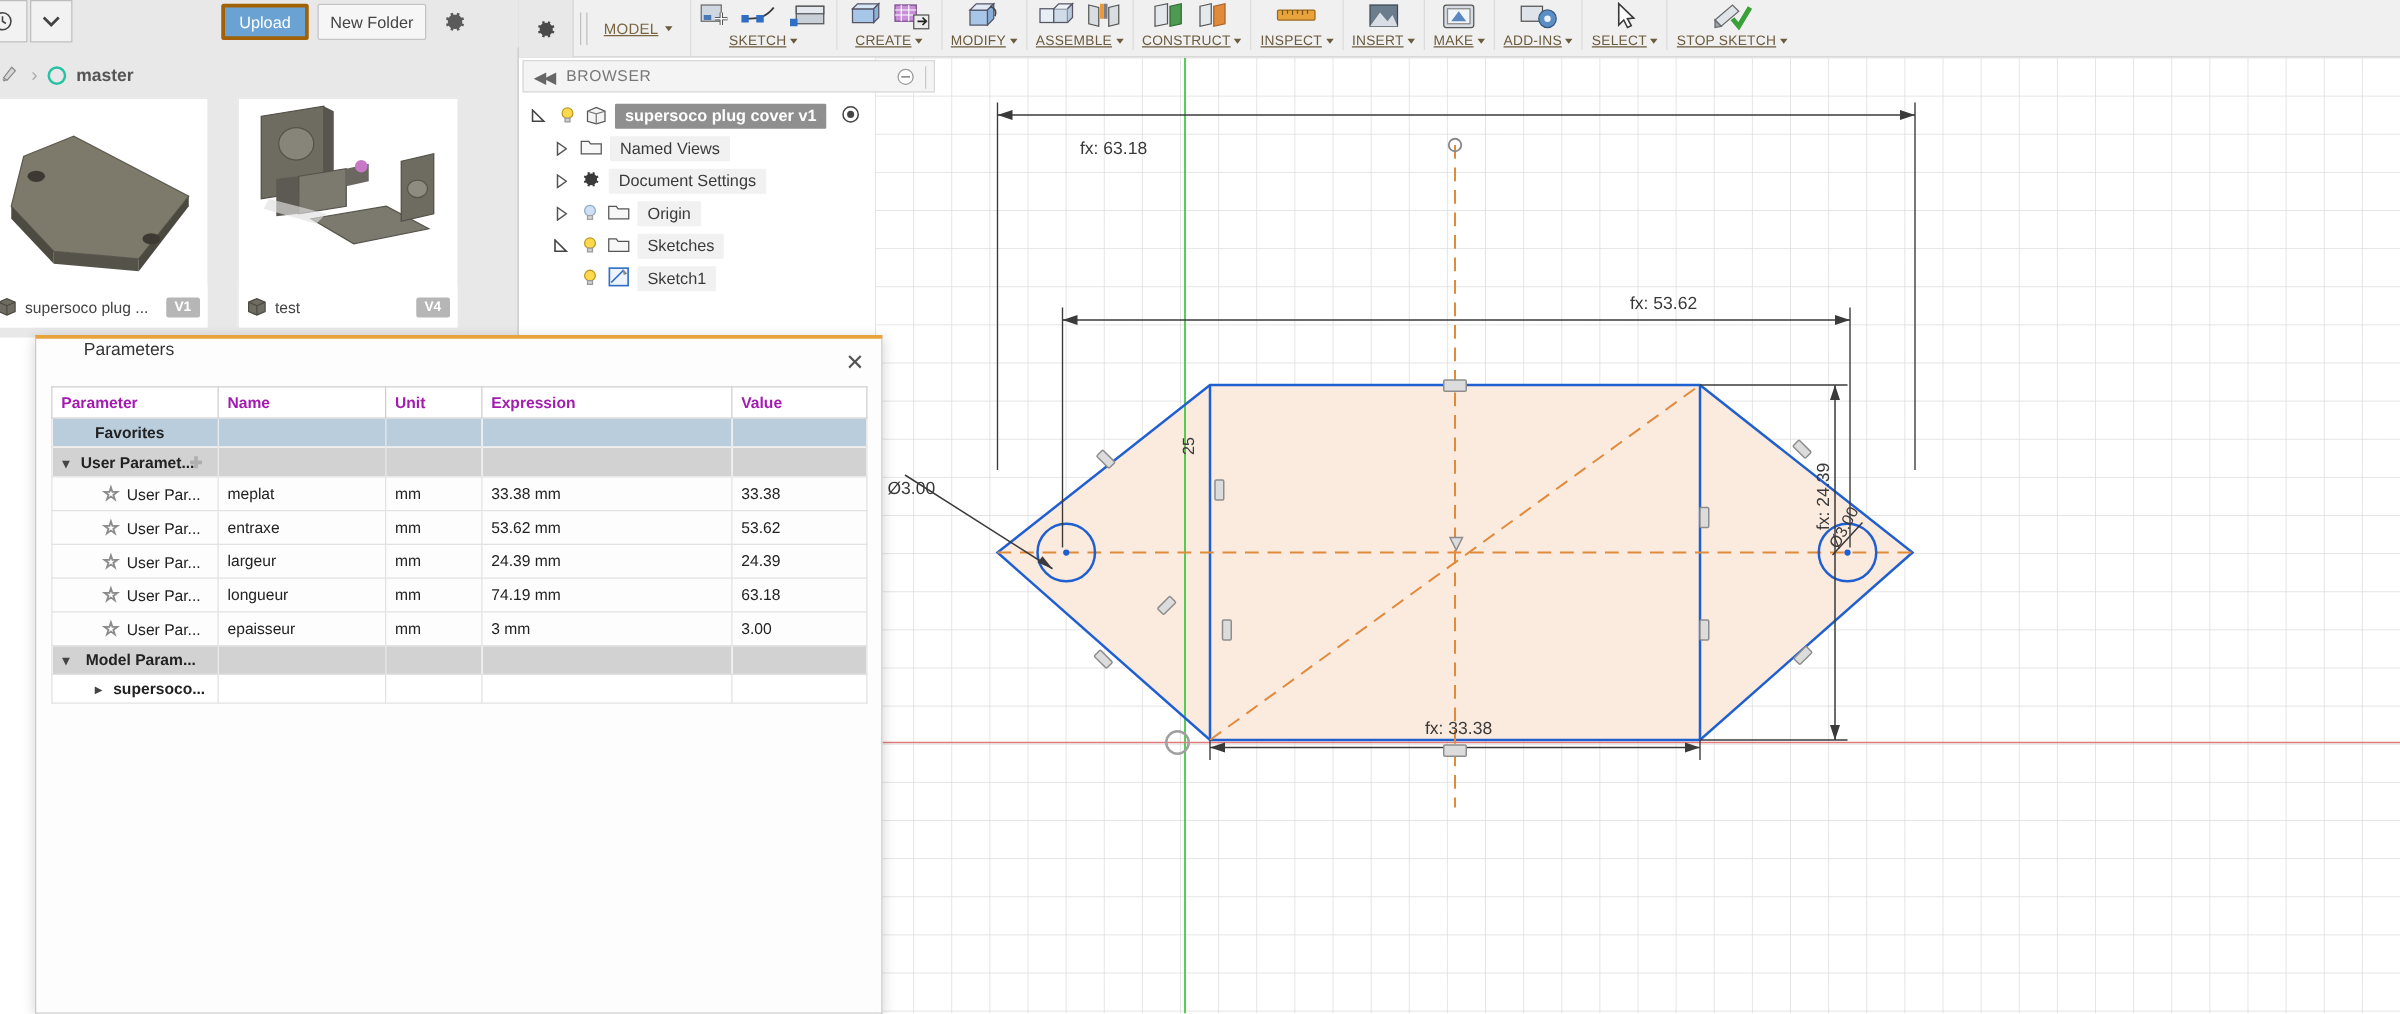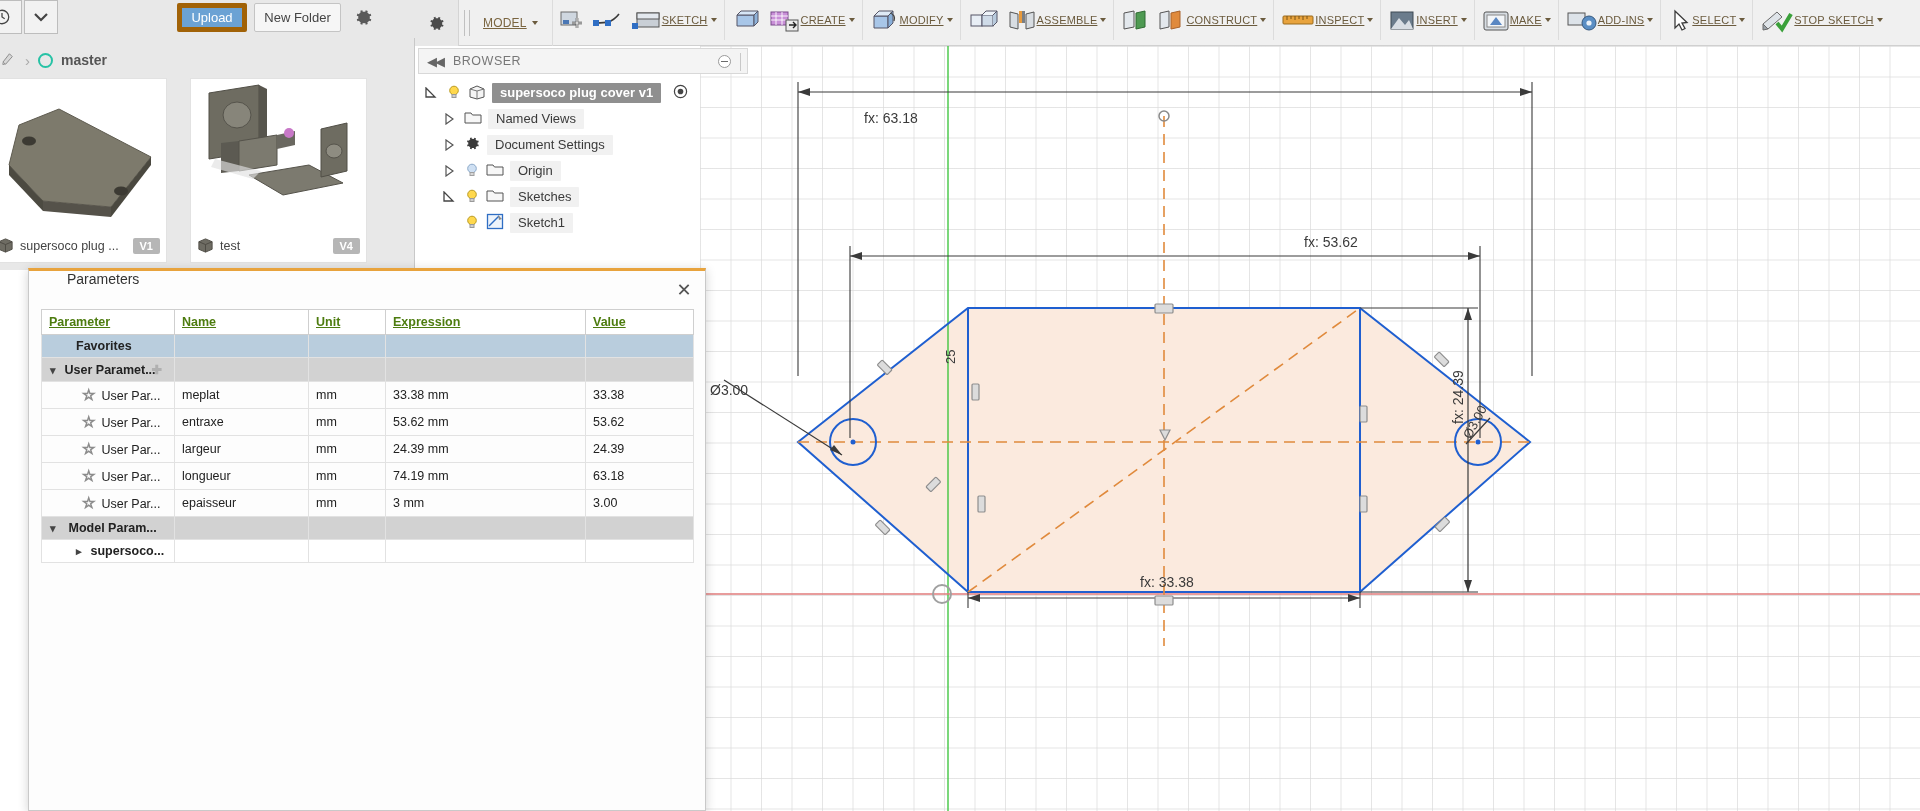--- a/index.html
+++ b/index.html
@@ -29,21 +29,21 @@
   }
   .dp-combo-main, .dp-combo-arrow {
     background: #f2f2f2; border: 1px solid #bdbdbd;
     display: flex; align-items: center; justify-content: center;
   }
   .dp-combo-main { width: 40px; height: 34px; }
   .dp-combo-arrow { width: 34px; height: 34px; margin-left: 2px; }
   .btn-upload {
     position: absolute; left: 177px; top: 3px;
     width: 70px; height: 29px;
-    background: #6ba2d4; color: #fff; border: 5px solid #a16207;
+    background: #6ba2d4; color: #fff; border: 3px solid #a16207;
     border-radius: 2px; font-size: 13px; cursor: pointer;
     display: flex; align-items: center; justify-content: center;
   }
   .btn-newfolder {
     position: absolute; left: 254px; top: 3px;
     width: 87px; height: 29px;
     background: #f6f6f6; color: #444; border: 1px solid #c4c4c4;
     border-radius: 2px; font-size: 13px; cursor: pointer;
     display: flex; align-items: center; justify-content: center;
   }
@@ -96,21 +96,21 @@
     display: flex; align-items: flex-start;
   }
   .rb-gearcell {
     width: 44px; height: 46px; background: #e8e8e8;
     display: flex; align-items: center; justify-content: center;
     border-right: 1px solid #d4d4d4;
   }
   .rb-grip { width: 16px; height: 46px; display:flex; align-items:center; justify-content:center; }
   .rb-grip i { display:block; width:1px; height:26px; background:#c0c0c0; margin:0 2px; }
   .rb-group {
-    height: 40px; display: flex; align-items: center;
+    height: 40px; display: flex; flex-direction: column; align-items: center;
     justify-content: center; border-right: 1px solid #dcdcdc;
     padding: 0 7px; position: relative;
   }
   .rb-icons { display: flex; align-items: center; gap: 7px; height: 28px; padding-top: 1px; }
   .rb-label {
     font-size: 11px; color: #6b5b3e; letter-spacing: 0.2px;
     display: flex; align-items: center; gap: 3px; height: 16px; text-decoration: underline;
   }
   .rb-label.model { color: #7a6540; font-size: 12px; }
   .caret { width:0;height:0;border-left:3.5px solid transparent;border-right:3.5px solid transparent;border-top:4px solid #6b5b3e; display:inline-block; }
@@ -176,21 +176,21 @@
   }
   .params-close {
     position: absolute; right: 10px; top: 8px; width: 22px; height: 22px;
     display: flex; align-items: center; justify-content: center;
     font-size: 18px; color: #555; cursor: pointer; line-height: 1;
   }
   .params-body { padding: 0 12px 10px 12px; height: 500px; }
   table.ptable { width: 652px; border-collapse: collapse; font-size: 12.5px; table-layout: fixed; }
   table.ptable th {
     background: #fff; border: 1px solid #cfcfcf; text-align: left;
-    padding: 5px 7px; font-weight: bold; color: #4d7c0f; font-size: 12.5px; text-decoration: underline;
+    padding: 5px 7px; font-weight: bold; color: #a21caf; font-size: 12.5px;
   }
   table.ptable td {
     border: 1px solid #e2e2e2; padding: 4px 7px; color: #222; height: 22px;
     overflow: hidden; white-space: nowrap;
   }
   tr.grp-fav td { background: #b9cddd; font-weight: bold; }
   tr.grp-user td, tr.grp-model td { background: #d2d2d2; font-weight: bold; }
   tr.grp-sub td { background: #fff; font-weight: bold; }
   .star { color: #fff; -webkit-text-stroke: 1px #8c8c8c; font-size: 15px; margin-right: 6px; }
   .chev-d { display:inline-block; margin-right:5px; color:#444; font-size:11px;}

